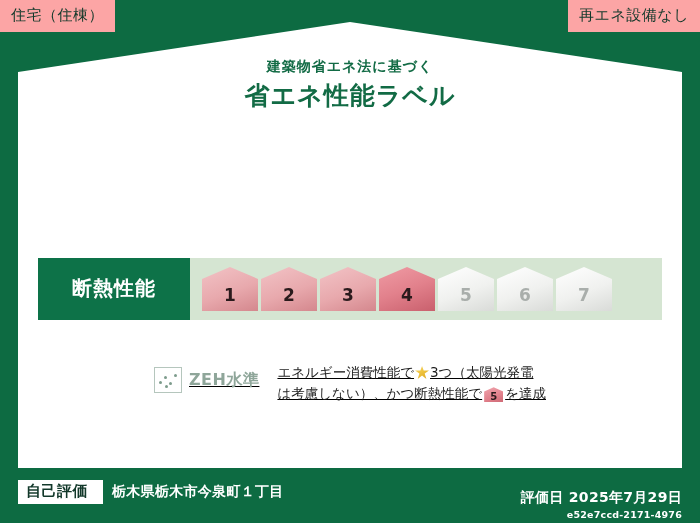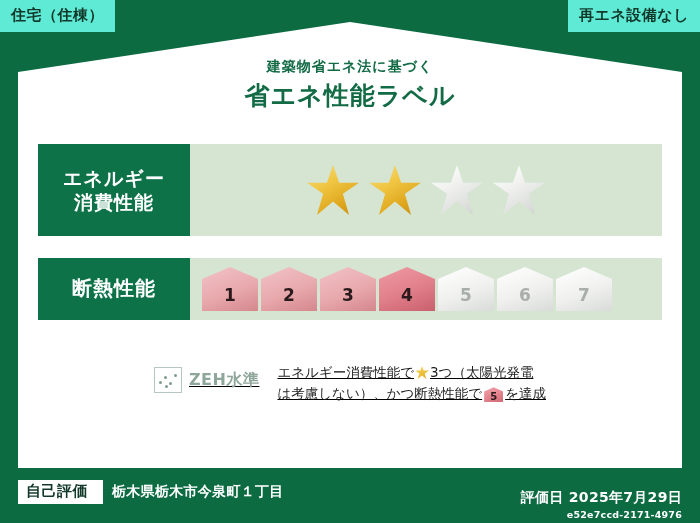--- a/index.html
+++ b/index.html
@@ -27,24 +27,24 @@
     height: 446px;
     background: #ffffff;
     -webkit-clip-path: polygon(0% 11.2%, 50% 0%, 100% 11.2%, 100% 100%, 0% 100%);
     clip-path: polygon(0% 11.2%, 50% 0%, 100% 11.2%, 100% 100%, 0% 100%);
   }
 
   
   .corner-badge {
     position: absolute;
     top: 0;
-    background: #5eead4;
+    background: #fca5a5;
     color: #12382a;
     font-size: 15px;
-    font-weight: bold;
+    font-weight: normal;
     line-height: 1;
     padding: 8px 11px 9px 11px;
     letter-spacing: 0.5px;
     white-space: nowrap;
   }
   #badge-left  { left: 0; }
   #badge-right { right: 0; }
 
   
   #title-block {
@@ -286,34 +286,20 @@
   </div>
   <div class="corner-badge" id="badge-right">
     <span>再エネ設備なし</span>
   </div>
 
   <div id="title-block">
     <div id="title-sub">建築物省エネ法に基づく</div>
     <div id="title-main">省エネ性能ラベル</div>
   </div>
 
-  <div class="perf-row" id="row-energy">
-    <div class="perf-label">
-      <span>エネルギー</span>
-      <span>消費性能</span>
-    </div>
-    <div class="perf-body">
-      <div class="star-strip" id="star-strip">
-          <div class="star on"></div>
-          <div class="star on"></div>
-          <div class="star off"></div>
-          <div class="star off"></div>
-        </div>
-    </div>
-  </div>
 
   <div class="perf-row" id="row-insulation">
     <div class="perf-label">
       <span>断熱性能</span>
     </div>
     <div class="perf-body">
       <div class="house-strip" id="house-strip">
           <div class="house level-low">1</div>
           <div class="house level-low">2</div>
           <div class="house level-low">3</div>

